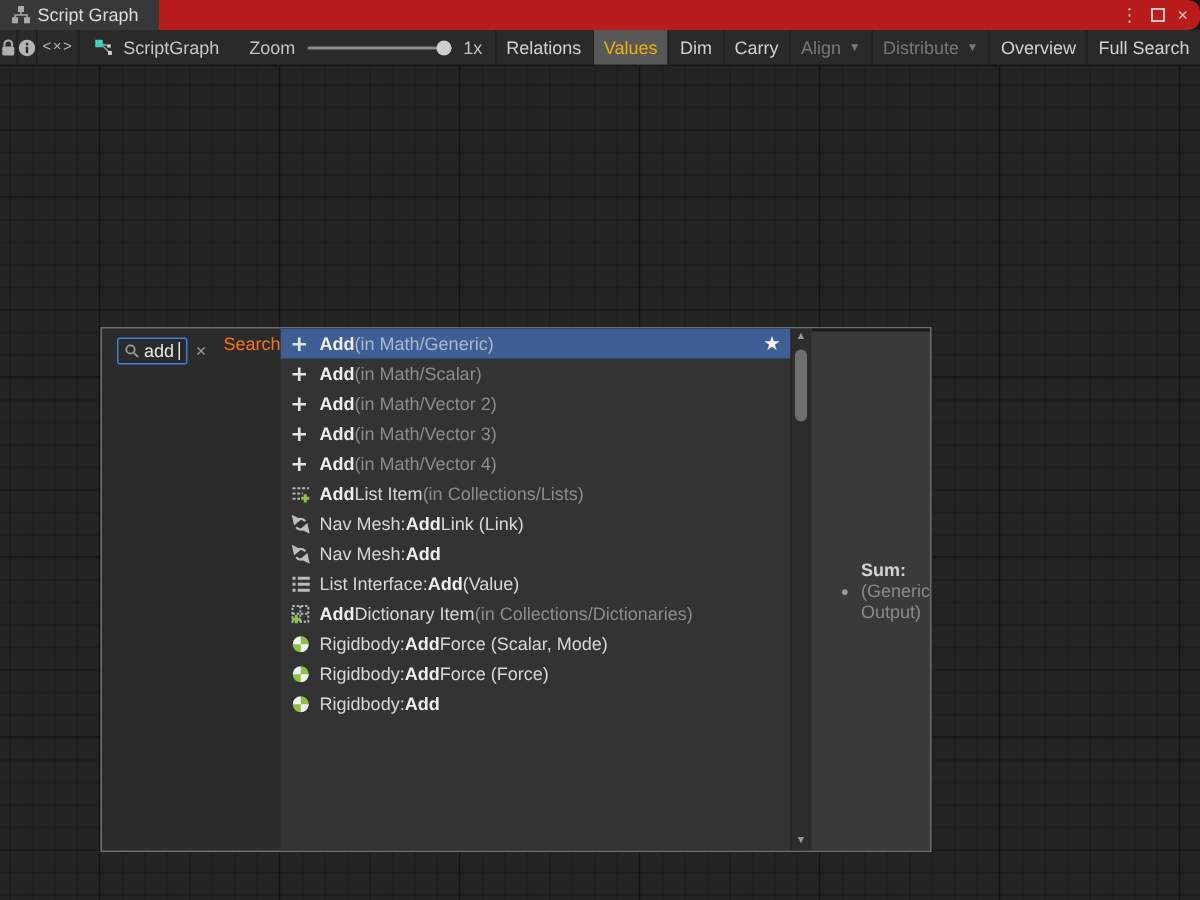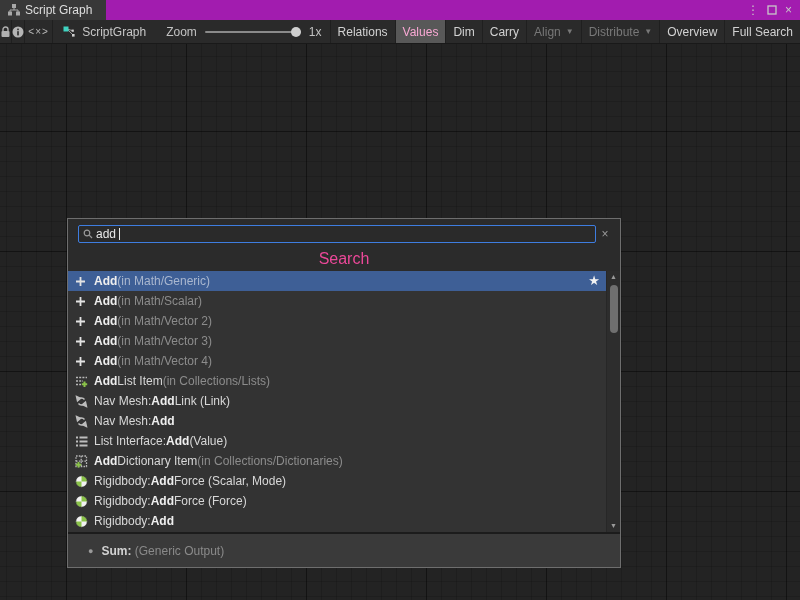--- a/index.html
+++ b/index.html
@@ -1,56 +1,56 @@
 <!DOCTYPE html>
 <html><head>
 <meta charset="utf-8">
 <style>
   html,body{margin:0;padding:0;background:#111;}
   *{box-sizing:border-box;font-family:"Liberation Sans",sans-serif;}
   .stage{position:relative;width:800px;height:600px;overflow:hidden;background:#191919;}
 
   
-  .tabbar{position:absolute;left:0;top:0;width:800px;height:20px;background:#a21caf;display:flex;align-items:stretch;}
+  .tabbar{position:absolute;left:0;top:0;width:800px;height:20px;background:#b91c1c;display:flex;align-items:stretch;border-radius:8px;}
   .tab{display:flex;align-items:center;gap:5px;background:#383838;padding:0 14px 0 8px;margin-left:0;height:20px;color:#dedede;font-size:12px;}
   .wincontrols{margin-left:auto;display:flex;align-items:center;gap:8px;padding-right:8px;color:#c8c8c8;}
   .wincontrols .wc{font-size:12px;line-height:20px;cursor:default;}
 
   
   .toolbar{position:absolute;left:0;top:20px;width:800px;height:24px;background:#2a2a2a;border-bottom:1px solid #191919;display:flex;align-items:stretch;font-size:12px;color:#c2c2c2;}
   .tbn{display:flex;align-items:center;justify-content:center;border-right:1px solid #1f1f1f;height:100%;}
   .tbn.icon-btn{width:27px;}
   .tbn.code-btn{width:70px;color:#b9b9b9;font-size:10px;letter-spacing:1px;}
   .graphlabel{display:flex;align-items:center;gap:6px;padding:0 12px 0 10px;color:#c8c8c8;}
   .zoomwrap{display:flex;align-items:center;gap:8px;padding:0 8px;}
   .zoomtrack{position:relative;width:96px;height:2px;background:#8a8a8a;border-radius:1px;}
   .zoomhandle{position:absolute;top:-4px;left:86px;width:10px;height:10px;border-radius:50%;background:#cfcfcf;}
   .rightbtns{margin-left:auto;display:flex;align-items:stretch;}
   .tbtn{display:flex;align-items:center;padding:8px 7px;border-left:1px solid #1f1f1f;color:#d2d2d2;white-space:nowrap;}
-  .tbtn.active{background:#585858;color:#f9a8d4;}
+  .tbtn.active{background:#585858;color:#eab308;}
   .tbtn.disabled{color:#787878;}
   .tbtn .dd{font-size:8px;margin-left:5px;}
 
   
   .canvas{position:absolute;left:0;top:44px;width:800px;height:556px;background-color:#232323;
     background-image:
       linear-gradient(rgba(0,0,0,0.38) 1px,transparent 1px),
       linear-gradient(90deg,rgba(0,0,0,0.38) 1px,transparent 1px),
       linear-gradient(rgba(0,0,0,0.13) 1px,transparent 1px),
       linear-gradient(90deg,rgba(0,0,0,0.13) 1px,transparent 1px);
     background-size:120px 120px,120px 120px,15px 15px,15px 15px;
     background-position:0 87px,66px 0,0 12px,6px 0;}
 
   
-  .finder{position:absolute;left:67px;top:174px;width:554px;height:350px;background:#2b2b2b;border:1px solid #6e6e6e;display:flex;flex-direction:column;}
+  .finder{position:absolute;left:67px;top:174px;width:554px;height:350px;background:#2b2b2b;border:1px solid #6e6e6e;display:flex;flex-direction:row;}
   .searchrow{height:30px;display:flex;align-items:center;padding:0 6px 0 10px;flex:0 0 auto;}
   .searchbox{flex:1;height:18px;background:#2a2a2a;border:1px solid #3e7de0;border-radius:2px;display:flex;align-items:center;padding:0 4px;color:#e8e8e8;font-size:12px;gap:3px;}
   .caret{width:1px;height:12px;background:#e8e8e8;display:inline-block;}
   .closex{width:18px;text-align:center;color:#9a9a9a;font-size:12px;}
-  .finderheader{height:22px;line-height:20px;text-align:center;color:#ec4899;font-size:16px;flex:0 0 auto;}
+  .finderheader{height:22px;line-height:20px;text-align:center;color:#f97316;font-size:12px;flex:0 0 auto;}
   .list{position:relative;flex:1;background:#333333;overflow:hidden;}
   .row{height:20px;line-height:20px;display:flex;align-items:center;padding:0 26px 0 7px;font-size:12px;color:#d8d8d8;white-space:nowrap;position:relative;}
   .row .ric{width:16px;display:inline-flex;justify-content:flex-start;align-items:center;margin-right:3px;flex:0 0 16px;}
   .row .seg-bold{font-weight:bold;color:#efefef;}
   .row .seg-dim{color:#8c8c8c;}
   .row.selected{background:#3e5f96;}
   .row.selected .seg-dim{color:#a9b7cf;}
   .row .star{position:absolute;right:20px;top:0;color:#f2f2f2;font-size:13px;}
   .scrollbar{position:absolute;right:0;top:0;bottom:0;width:14px;background:#2d2d2d;border-left:1px solid #272727;display:flex;flex-direction:column;align-items:center;}
   .sarrow{color:#9a9a9a;font-size:7px;line-height:12px;height:12px;}

